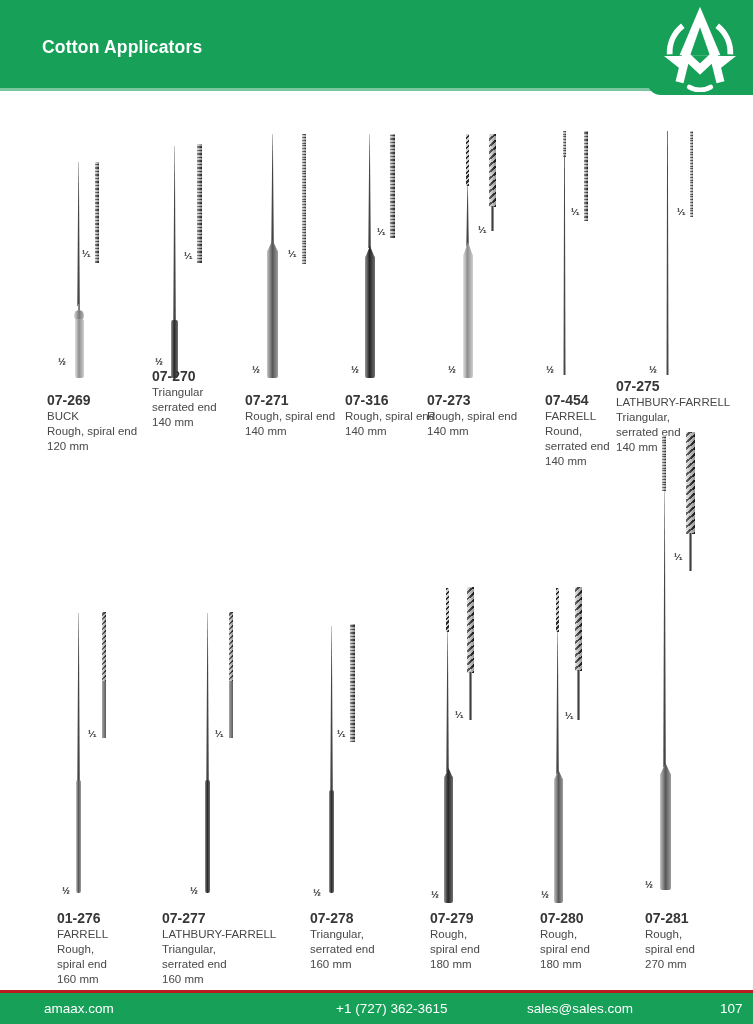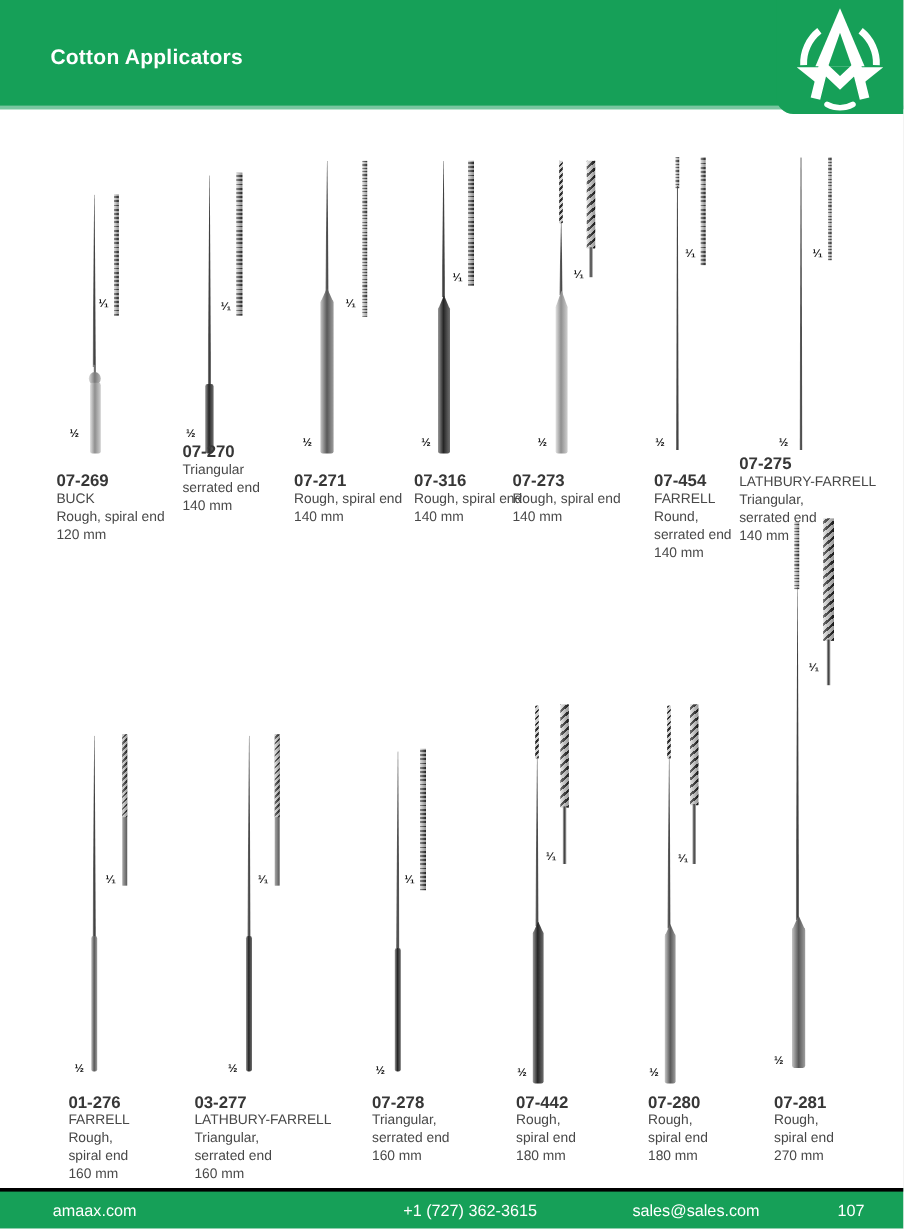--- a/index.html
+++ b/index.html
@@ -10,26 +10,26 @@
   .header{position:absolute;top:0;left:0;right:0;height:88px;background:#16a058;
           border-bottom:3px solid #79c6a0;}
   .page-title{position:absolute;left:42px;top:37px;margin:0;color:#ffffff;
               font-size:17.5px;font-weight:bold;letter-spacing:.2px;}
   .logo-box{position:absolute;top:0;right:0;width:106px;height:95px;background:#16a058;
             border-radius:0 0 0 14px;display:flex;align-items:flex-start;justify-content:center;}
   .logo-box svg{margin-top:6px;}
 
   
   .footer{position:absolute;left:0;right:0;bottom:0;height:31px;background:#16a058;
-          border-top:3px solid #000000;color:#ffffff;font-size:13.5px;}
+          border-top:3px solid #b91c1c;color:#ffffff;font-size:13.5px;}
   .footer span{position:absolute;top:8px;white-space:nowrap;}
   .f-web{left:44px;}
   .f-phone{left:336px;}
   .f-mail{left:527px;}
-  .f-page{left:698px;}
+  .f-page{left:720px;}
 
   
   .product{position:absolute;inset:0;pointer-events:none;}
   .product > div, .product > span{pointer-events:auto;}
   .instr{position:absolute;}
 
   .needle{background:linear-gradient(to right,#9a9a9a,#3c3c3c 55%,#8a8a8a);
           clip-path:polygon(50% 0,60% 0,100% 100%,0% 100%);}
   .rodthin{background:linear-gradient(to right,#8d8d8d,#404040 55%,#8d8d8d);
            clip-path:polygon(38% 0,62% 0,88% 100%,12% 100%);}
@@ -200,21 +200,21 @@
     </div>
   </div>
 
   <div class="product">
     <div class="instr needle" style="left:206px;top:613px;width:3px;height:170px"></div>
     <div class="instr handle h-dark" style="left:205px;top:780px;width:5px;height:113px"></div>
     <div class="instr d-half" style="left:229px;top:612px;width:4px;height:126px"></div>
     <span class="scale" style="left:215px;top:728px">¹⁄₁</span>
     <span class="scale" style="left:190px;top:885px">½</span>
     <div class="plabel" style="left:162px;top:910px;width:140px">
-      <div class="pcode">03-277</div>
+      <div class="pcode">07-277</div>
       <div class="pdesc">LATHBURY-FARRELL
 Triangular,
 serrated end
 160 mm</div>
     </div>
   </div>
 
   <div class="product">
     <div class="instr needle" style="left:330px;top:626px;width:3px;height:164px"></div>
     <div class="instr handle h-dark" style="left:329px;top:790px;width:5px;height:103px"></div>
@@ -232,21 +232,21 @@
   <div class="product">
     <div class="instr d-spiral-f" style="left:446px;top:588px;width:3px;height:44px"></div>
     <div class="instr needle" style="left:446px;top:630px;width:3px;height:142px"></div>
     <div class="instr cone h-dark" style="left:444px;top:768px;width:9px;height:10px"></div>
     <div class="instr handle h-dark" style="left:444px;top:776px;width:9px;height:127px"></div>
     <div class="instr d-spiral" style="left:467px;top:587px;width:7px;height:86px"></div>
     <div class="instr tail" style="left:469px;top:672px;width:3px;height:48px"></div>
     <span class="scale" style="left:455px;top:709px">¹⁄₁</span>
     <span class="scale" style="left:431px;top:889px">½</span>
     <div class="plabel" style="left:430px;top:910px;width:95px">
-      <div class="pcode">07-442</div>
+      <div class="pcode">07-279</div>
       <div class="pdesc">Rough,
 spiral end
 180 mm</div>
     </div>
   </div>
 
   <div class="product">
     <div class="instr d-spiral-f" style="left:556px;top:588px;width:3px;height:44px"></div>
     <div class="instr needle" style="left:556px;top:630px;width:3px;height:144px"></div>
     <div class="instr cone h-mid" style="left:554px;top:770px;width:9px;height:10px"></div>

